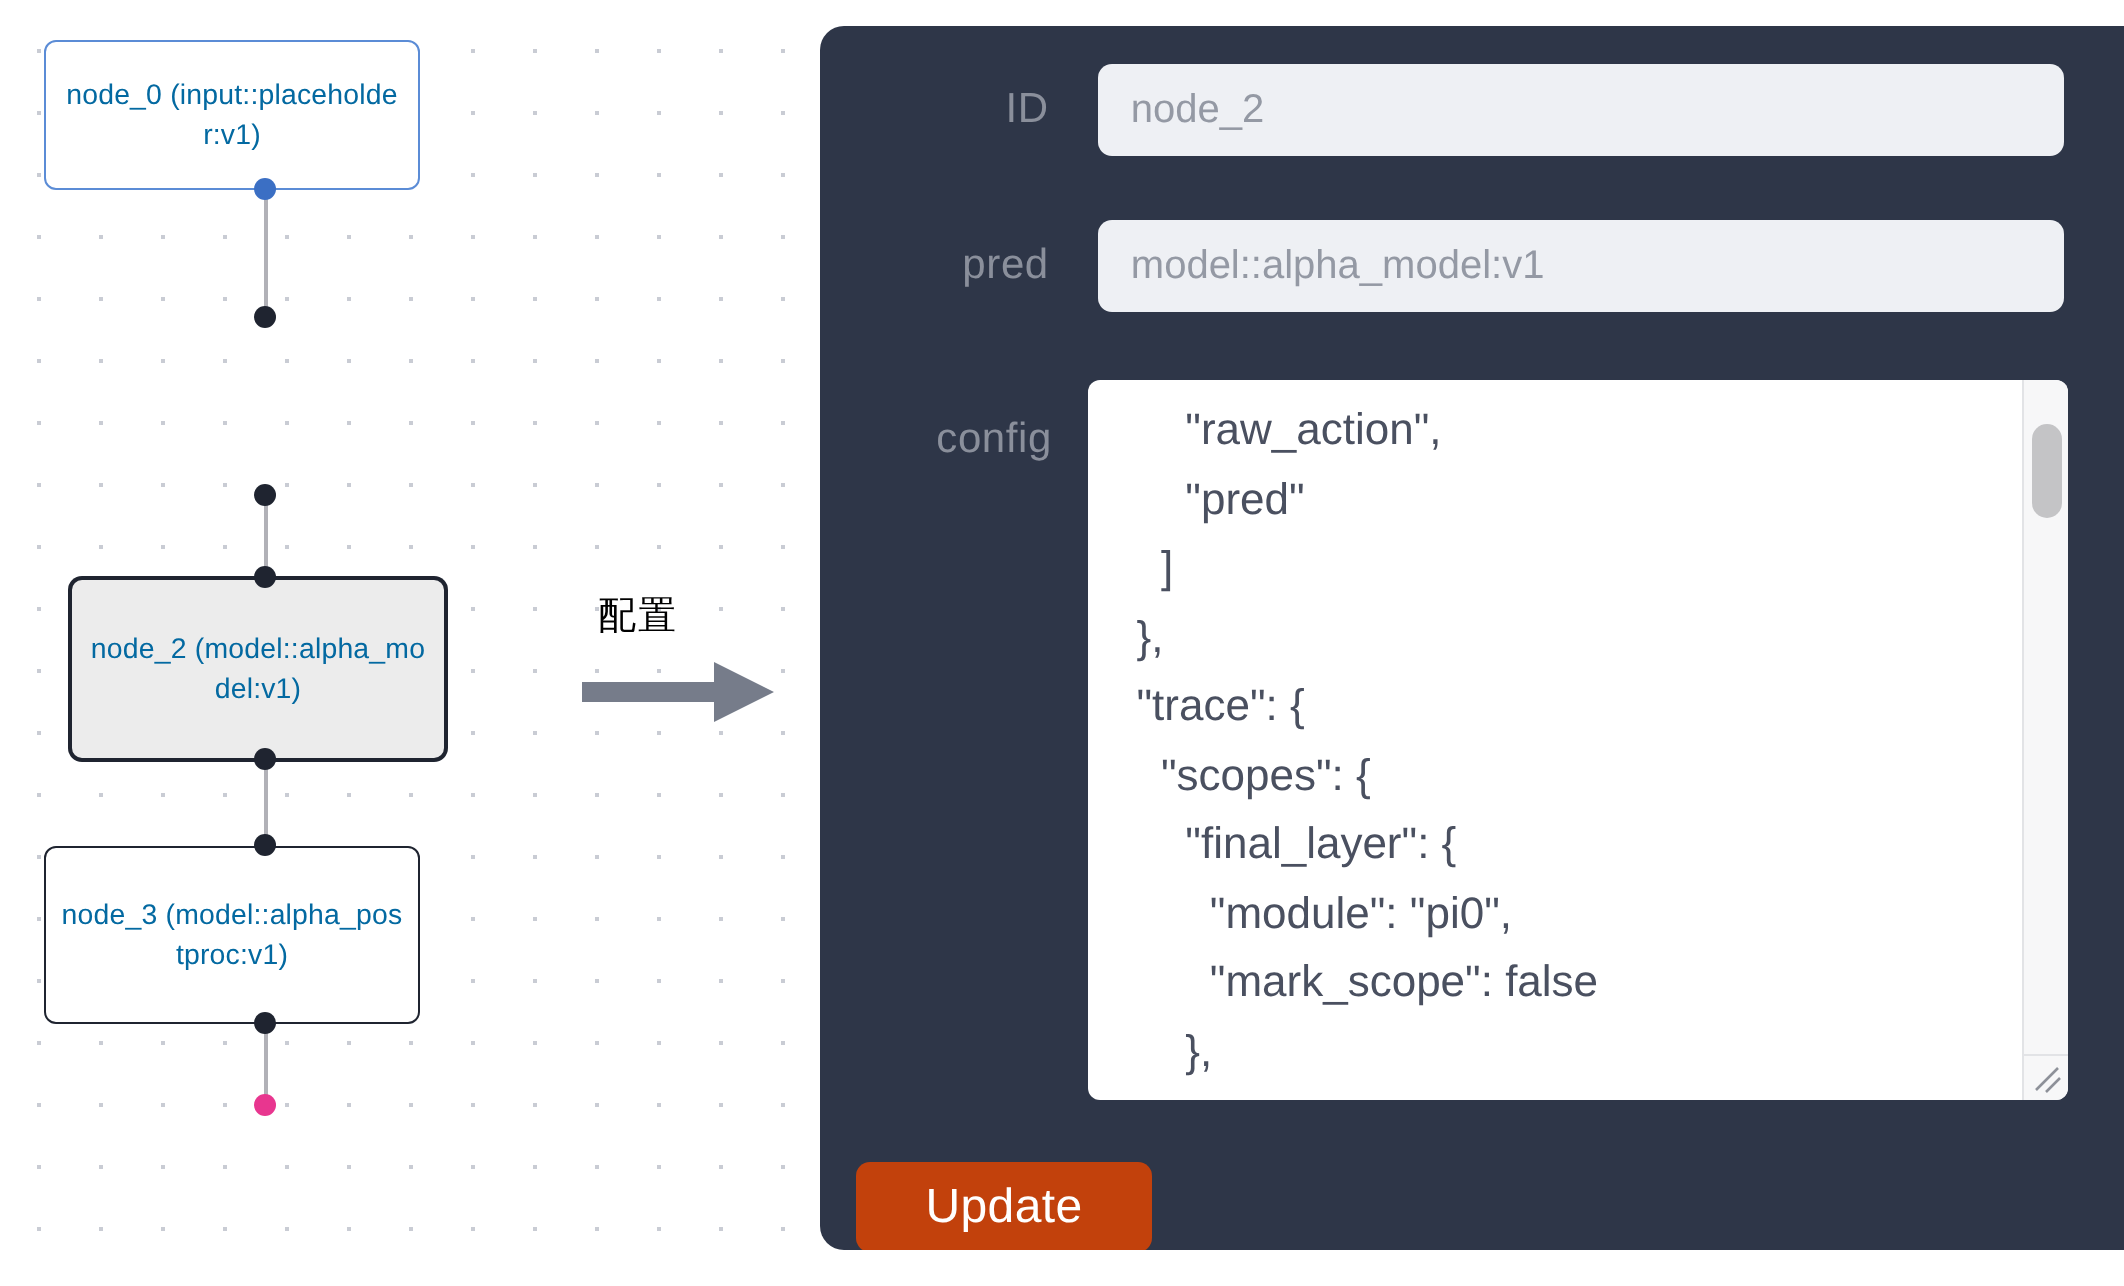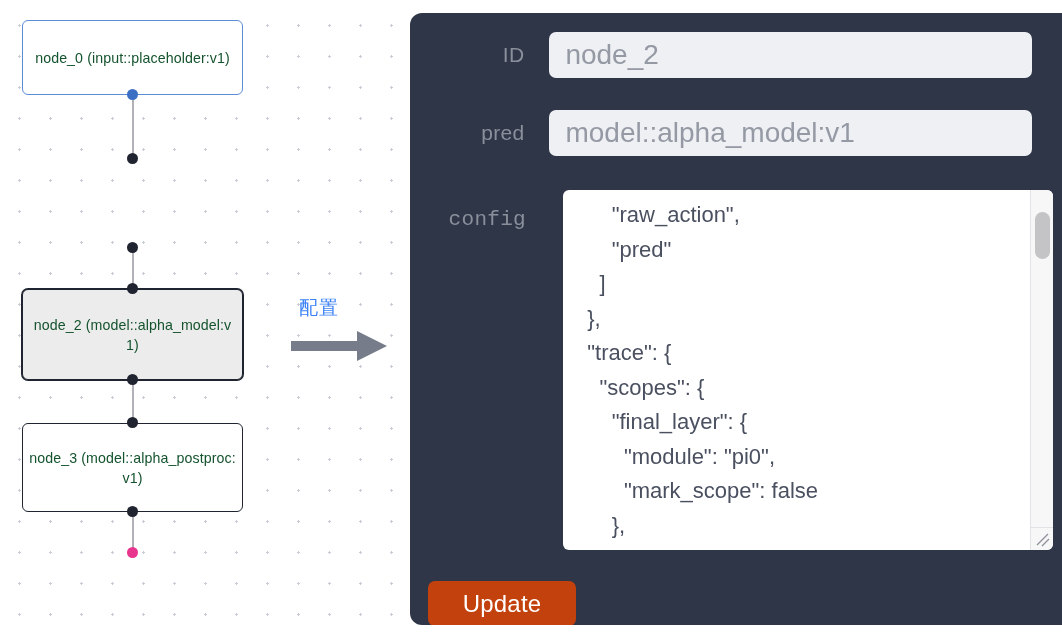--- a/index.html
+++ b/index.html
@@ -26,46 +26,47 @@
     background-image: radial-gradient(circle, #c9ccd4 1.1px, transparent 1.2px);
     background-size: 31px 31px;
     background-position: 4px 10px;
     overflow: hidden;
   }
 
   
   .flow-node {
     position: absolute;
     box-sizing: border-box;
-    width: 221px;
+    width: 188px;
     left: 22px;
     border-radius: 6px;
     background: #ffffff;
     border: 1.6px solid #1f2430;
     display: flex;
     align-items: center;
     justify-content: center;
     text-align: center;
-    color: #14532d;
+    color: #0369a1;
     font-size: 14.2px;
     line-height: 20px;
     letter-spacing: 0.1px;
     padding: 4px 6px;
     z-index: 3;
   }
   .flow-node .node-text {
     width: 100%;
     word-break: break-all;
   }
   .flow-node.is-input  { border-color: #5b8cd6; }
   .flow-node.is-output { border-color: #e8368f; }
   .flow-node.is-selected {
     background: #ececec;
     border-color: #1f2430;
     box-shadow: 0 0 0 1px #1f2430;
+    margin-left: 13px;
   }
 
   #node-0 { top: 20px;  height: 75px; }
   #node-1 { top: 159px; height: 89px; }
   #node-2 { top: 289px; height: 91px; }
   #node-3 { top: 423px; height: 89px; }
   #node-4 { top: 553px; height: 70px; }
 
   
   .handle {
@@ -96,21 +97,21 @@
     top: 295px;
     width: 105px;
     height: 70px;
     z-index: 6;
   }
   #transition-label {
     position: absolute;
     left: 8px;
     top: 0px;
     font-size: 19px;
-    color: #3b82f6;
+    color: #000000;
     letter-spacing: 1px;
     font-family: Liberation Sans, sans-serif;
   }
   #transition-arrow {
     position: absolute;
     left: 0px;
     top: 34px;
   }
 
   
@@ -136,43 +137,42 @@
     font-size: 21px;
     text-align: right;
     letter-spacing: 0.3px;
   }
   .field-input {
     box-sizing: border-box;
     background: #eef0f4;
     border: none;
     border-radius: 7px;
     color: #9499a4;
-    font-size: 28px;
+    font-size: 20px;
     font-family: "Liberation Sans", sans-serif;
     padding: 0 16px;
     outline: none;
   }
 
   #row-id    { left: 18px; top: 19px;  width: 604px; }
   #row-type  { left: 18px; top: 97px;  width: 604px; }
   #row-id .field-label,
   #row-type .field-label { width: 98px; margin-right: 25px; }
   #row-id .field-input,
   #row-type .field-input { width: 490px; height: 46px; }
 
   #row-config {
     left: 18px;
     top: 177px;
     align-items: flex-start;
   }
   #row-config .field-label {
     width: 98px;
-    margin-right: 37px;
+    margin-right: 18px;
     margin-top: 18px;
-    font-family: Liberation Mono, monospace;
   }
 
   
   #config-editor-wrap {
     position: relative;
     width: 490px;
     height: 360px;
     background: #ffffff;
     border-radius: 6px;
     box-sizing: border-box;

